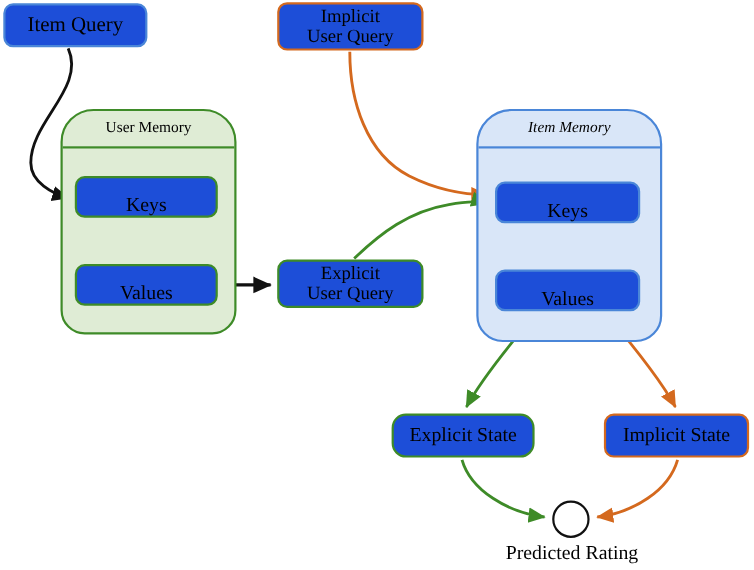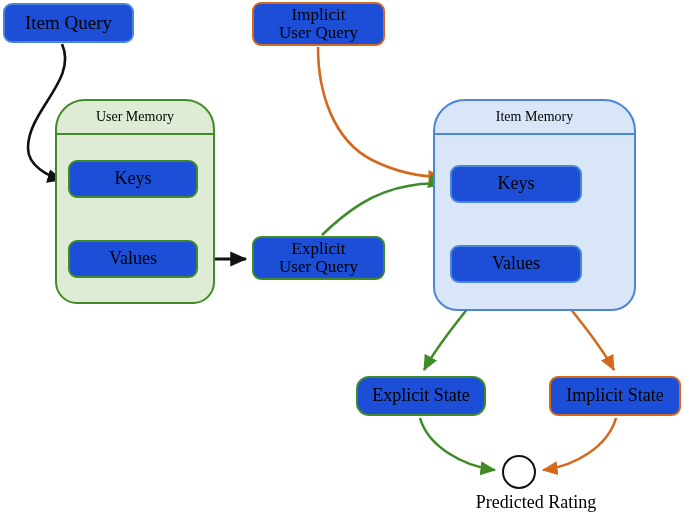--- a/index.html
+++ b/index.html
@@ -80,32 +80,34 @@
     color: #000000;
   }
   #container-user-memory {
     left: 55px; top: 99px; width: 160px; height: 205px;
     border: 2.2px solid #3e8b28;
     border-radius: 30px 30px 22px 22px;
     background: #dfecd5;
   }
   #container-user-memory .memory-header { border-bottom: 2.2px solid #3e8b28; }
   #container-item-memory {
-    left: 433px; top: 99px; width: 203px; height: 212px;
+    left: 433px; top: 99px; width: 169px; height: 212px;
     border: 2.2px solid #4a86d8;
     border-radius: 32px 32px 24px 24px;
     background: #d9e6f8;
+    font-style: italic;
   }
   #container-item-memory .memory-header { border-bottom: 2.2px solid #4a86d8; }
 
   
   .kv-node {
     font-size: 18px;
     border-radius: 9px;
     height: 38px;
+    align-items: flex-end;
   }
   #node-user-keys   { left: 68px;  top: 160px; width: 130px; border: 2.2px solid #3e8b28; }
   #node-user-values { left: 68px;  top: 240px; width: 130px; border: 2.2px solid #3e8b28; }
   #node-item-keys   { left: 450px; top: 165px; width: 132px; border: 2.2px solid #4a86d8; }
   #node-item-values { left: 450px; top: 245px; width: 132px; border: 2.2px solid #4a86d8; }
 
   
   #node-explicit-state {
     left: 356px; top: 376px; width: 130px; height: 40px;
     border: 2.2px solid #3e8b28;
@@ -121,21 +123,21 @@
 
   
   #node-predicted-rating-circle {
     left: 502px; top: 455px; width: 34px; height: 34px;
     border: 2.4px solid #111111;
     border-radius: 50%;
     background: #ffffff;
   }
   #label-predicted-rating {
     position: absolute;
-    left: 456px; top: 492px; width: 160px;
+    left: 440px; top: 492px; width: 160px;
     text-align: center;
     font-size: 18px;
     color: #000000;
     z-index: 3;
   }
 </style>
 </head>
 <body>
 
 <div id="diagram-root">

